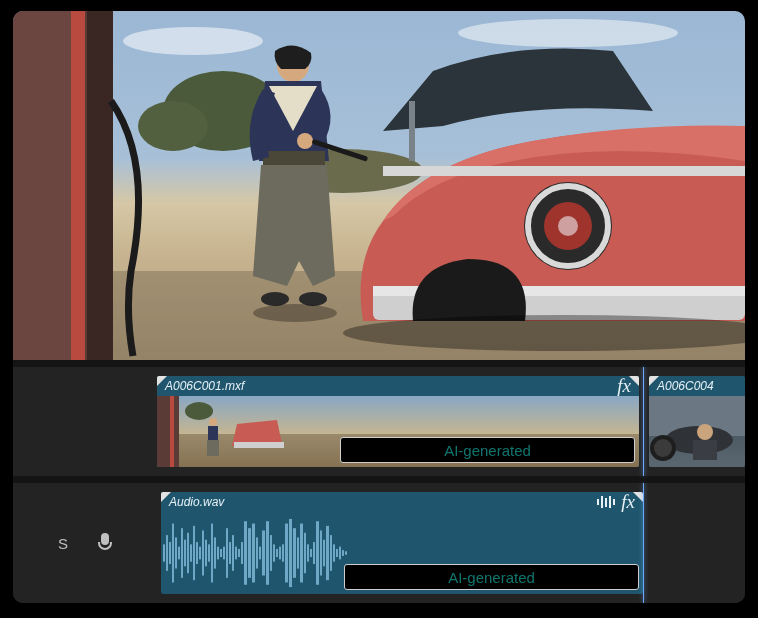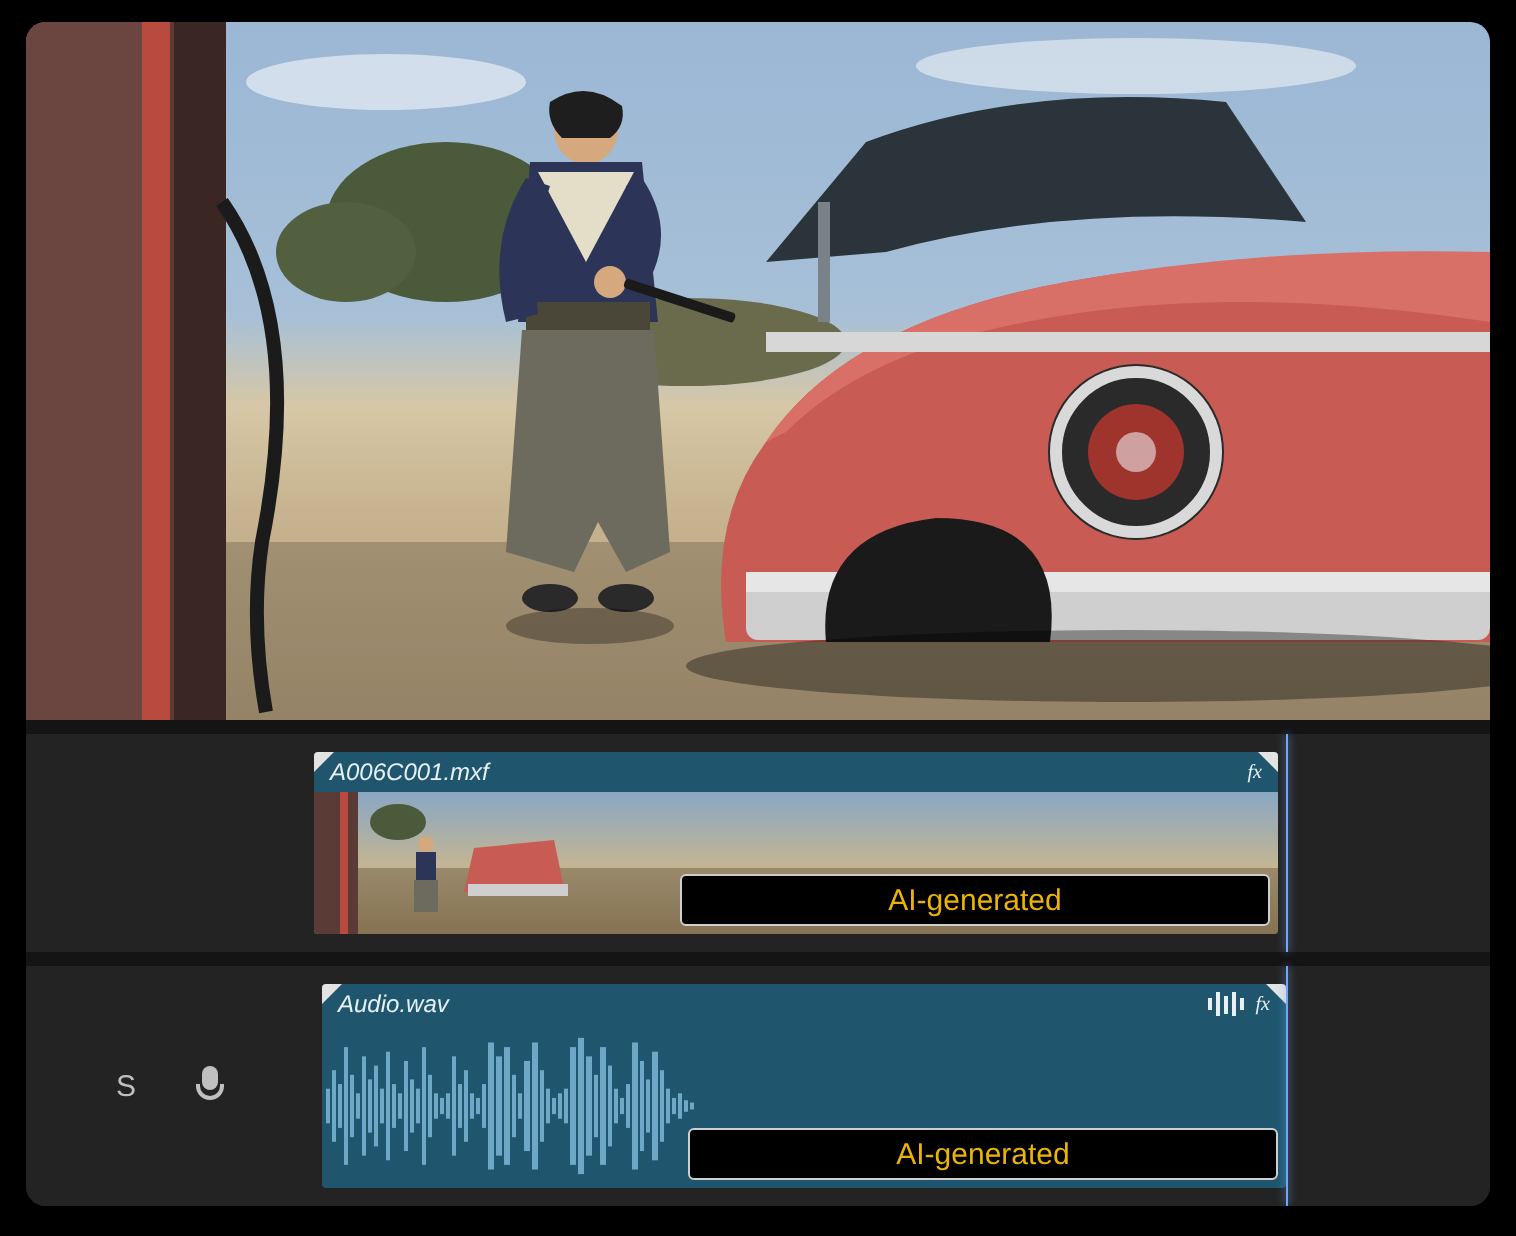--- a/index.html
+++ b/index.html
@@ -12,30 +12,30 @@
   .row{display:flex;height:109px;background:#232323}
   .gap{height:7px;background:#141414}
   .side{width:144px;background:#232323;display:flex;align-items:center;justify-content:center;gap:28px;color:#bfbfbf}
   .side span.s{font-size:15px;letter-spacing:2px}
   .tracks{flex:1;position:relative;background:#232323}
   
   .clip{position:absolute;top:9px;bottom:9px;background:#1f566e;border-radius:2px;overflow:hidden}
   .clip .hdr{height:20px;display:flex;align-items:center;padding:0 8px;color:#e6f0f5;font-size:12px;font-style:italic;gap:6px;white-space:nowrap}
   .clip .hdr .sp{flex:1}
   .clip .body{position:absolute;top:20px;left:0;right:0;bottom:0}
-  .fxlabel{font-family:Georgia,serif;font-style:italic;font-size:10px}
+  .fxlabel{font-family:Georgia,serif;font-style:italic;font-size:19px}
   
   .cn{position:absolute;width:10px;height:10px;background:#e3e3e3}
   .cn.tl{top:0;left:0;clip-path:polygon(0 0,100% 0,0 100%)}
   .cn.tr{top:0;right:0;clip-path:polygon(0 0,100% 0,100% 100%)}
   
   .thumb{position:absolute;inset:0;background:linear-gradient(#89a7c4 0%,#c6b690 55%,#a8926b 100%)}
   .thumb.b{background:linear-gradient(#3a4a56 0%,#5b6770 100%)}
   
-  .aitag{position:absolute;left:183px;right:4px;bottom:4px;height:24px;background:#000;border:1px solid #cfcfcf;border-radius:3px;color:#eab308;font-size:15px;display:flex;align-items:center;justify-content:center}
+  .aitag{position:absolute;left:183px;right:4px;bottom:4px;height:24px;background:#000;border:1px solid #cfcfcf;border-radius:3px;color:#0f766e;font-size:15px;display:flex;align-items:center;justify-content:center}
   .aitag.audio{left:183px;right:4px;bottom:4px}
   
   .wave{position:absolute;top:20px;left:0;right:0;bottom:0}
   
   .playhead{position:absolute;top:0;bottom:0;width:1px;background:#6aa9ff;box-shadow:0 0 4px #6aa9ff}
   
   .mic{width:14px;height:20px;display:inline-block;position:relative}
   .mic::before{content:"";position:absolute;top:0;left:3px;width:8px;height:12px;border-radius:4px;background:#c0c0c0}
   .mic::after{content:"";position:absolute;top:9px;left:0;width:14px;height:8px;border:2px solid #c0c0c0;border-top:none;border-radius:0 0 10px 10px;box-sizing:border-box}
   
@@ -143,20 +143,38 @@
 
                 <ellipse cx="42" cy="15" rx="14" ry="9" fill="#4a5a3a"></ellipse>
               </svg>
             </div>
             <div class="aitag">AI-generated</div>
           </div>
         </div>
 
         <div class="playhead" style="left:486px"></div>
 
+        <div class="clip" style="left:492px;right:0">
+          <span class="cn tl"></span>
+          <div class="hdr">
+            <span>A006C004</span>
+          </div>
+          <div class="body">
+            <div class="thumb b">
+              <svg viewBox="0 0 96 71" width="100%" height="100%">
+                <rect x="0" y="0" width="96" height="40" fill="#6b7884"></rect>
+                <ellipse cx="50" cy="44" rx="34" ry="14" fill="#2f3236"></ellipse>
+                <circle cx="56" cy="36" r="8" fill="#caa47c"></circle>
+                <rect x="44" y="44" width="24" height="20" fill="#3a3e44"></rect>
+                <circle cx="14" cy="52" r="13" fill="#1e1e1e"></circle>
+                <circle cx="14" cy="52" r="9" fill="#3b3b3b"></circle>
+              </svg>
+            </div>
+          </div>
+        </div>
 
       </div>
     </div>
 
     <div class="gap"></div>
 
     <div class="row" style="flex:1">
       <div class="side">
         <span class="s">S</span>
         <span class="mic"></span>

